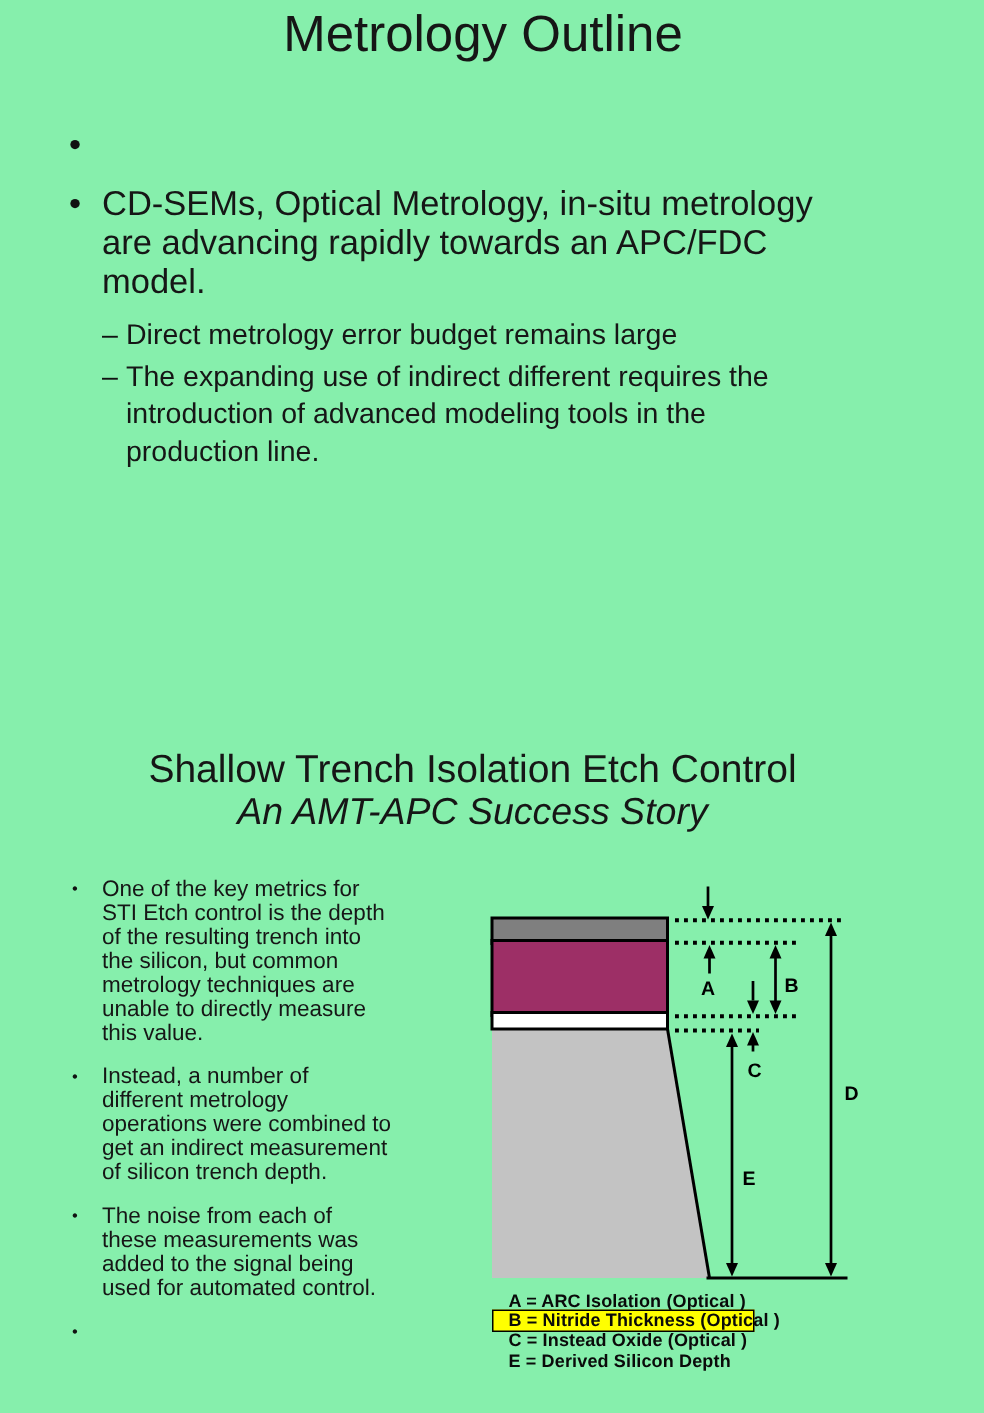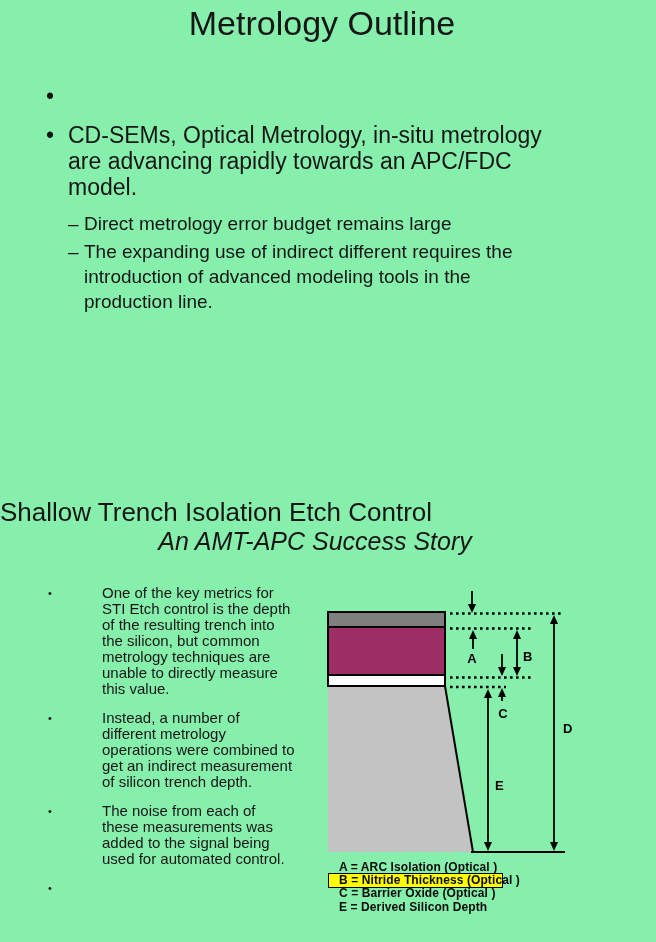--- a/index.html
+++ b/index.html
@@ -14,28 +14,28 @@
   .bullet-row { display:flex; }
   .s1-bullet { padding-left:46px; margin-bottom:13px; }
   .s1-bullet .marker { width:22px; flex:0 0 22px; font-size:23px; line-height:26px; }
   .s1-bullet .btext { font-size:23px; line-height:26px; white-space:pre-line; color:#161616; }
   .s1-sub { padding-left:68px; }
   .s1-sub.first { margin-top:-2px; margin-bottom:3px; }
   .s1-sub .marker { width:16px; flex:0 0 16px; font-size:19px; line-height:25px; }
   .s1-sub .btext { font-size:19px; line-height:25px; white-space:pre-line; color:#161616; }
 
   
-  .s2-title { position:absolute; top:497px; left:0; width:630px; 
+  .s2-title { position:absolute; top:497px; left:0; width:630px; text-align:center;
     font-size:26px; line-height:30px; font-weight:400; color:#161616; }
   .s2-subtitle { position:absolute; top:527px; left:0; width:630px; text-align:center;
     font-size:25px; line-height:28px; font-style:italic; color:#161616; }
   .s2-body { position:absolute; top:585px; left:0; width:315px; }
   .s2-bullet { padding-left:48px; margin-bottom:13px; }
   .s2-bullet .marker { width:20px; flex:0 0 20px; font-size:11px; line-height:16px; }
-  .s2-bullet .btext { font-size:15px; line-height:16px; white-space:pre-line; color:#161616;margin-left:34px; }
+  .s2-bullet .btext { font-size:15px; line-height:16px; white-space:pre-line; color:#161616; }
 
   
   .diagram-svg { position:absolute; left:315px; top:588px; width:341px; height:270px; }
   .diagram-svg text { font-family:"Liberation Sans","DejaVu Sans",sans-serif;
     font-weight:bold; font-size:13px; fill:#000; }
 
   
   .legend { position:absolute; left:339px; top:861px; width:300px;
     font-weight:bold; font-size:12px; line-height:13.2px; color:#0a0a0a; letter-spacing:0.1px; }
   .legend-row { position:relative; height:13.2px; white-space:nowrap; }
@@ -155,20 +155,20 @@
 
     <div class="legend">
       <div class="legend-row">
         <span class="ltext">A = ARC Isolation (Optical )</span>
       </div>
       <div class="legend-row">
         <div class="legend-highlight" style="background-color: rgb(255, 255, 0);"></div>
         <span class="ltext">B = Nitride Thickness (Optical )</span>
       </div>
       <div class="legend-row">
-        <span class="ltext">C = Barrier Oxide (Optical )</span>
+        <span class="ltext">C = Instead Oxide (Optical )</span>
       </div>
       <div class="legend-row">
         <span class="ltext">E = Derived Silicon Depth</span>
       </div>
     </div>
   </section>
 </div>
 
 </body></html>

